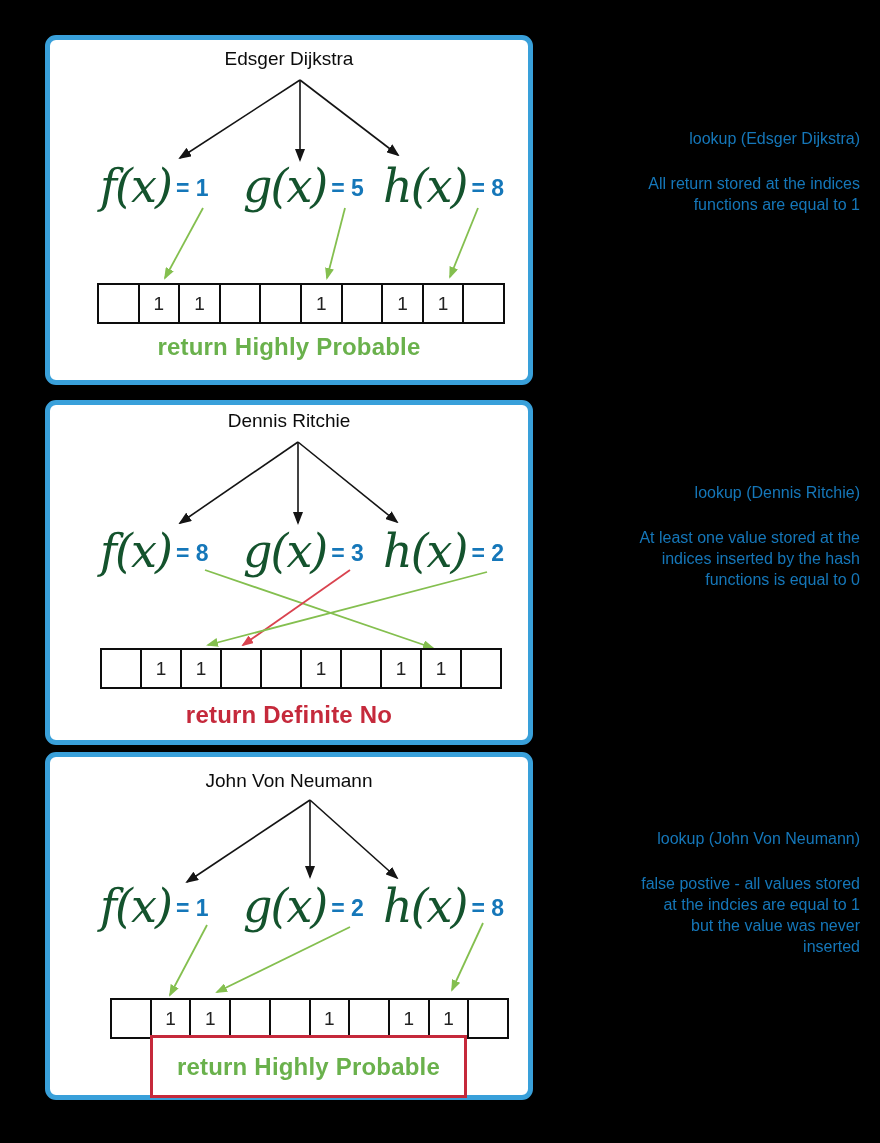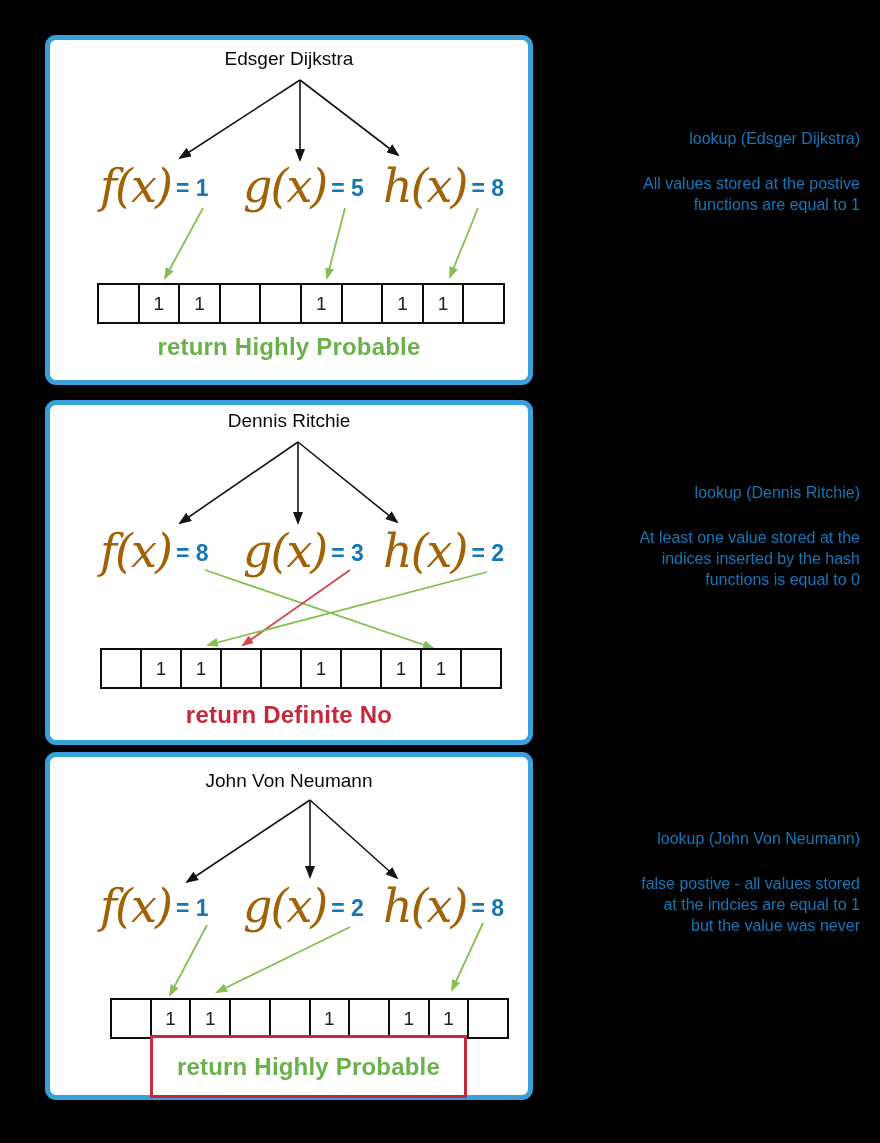--- a/index.html
+++ b/index.html
@@ -16,21 +16,21 @@
     position:absolute;left:0;width:100%;text-align:center;
     font-size:19px;color:#0b0b0b;
   }
   .overlay{position:absolute;left:0;top:0;overflow:visible;}
   .ln-black{stroke:#141414;stroke-width:1.6;}
   .ln-green{stroke:var(--green_arrow);stroke-width:1.8;}
   .ln-red{stroke:var(--red_arrow);stroke-width:1.8;}
   .hash-pair{position:absolute;display:flex;align-items:center;gap:5px;height:52px;}
   .hfn{
     font-family:"DejaVu Serif","Liberation Serif",serif;font-style:italic;
-    font-size:46px;color:#a16207;line-height:1;letter-spacing:-2px;
+    font-size:46px;color:#14532d;line-height:1;letter-spacing:-2px;
   }
   .hval{font-size:23px;font-weight:bold;color:var(--blue_text);margin-top:4px;white-space:pre;}
   .bit-array{position:absolute;display:flex;height:41px;}
   .cell{
     flex:1;border:2px solid #0d0d0d;margin-left:-2px;background:#fff;
     display:flex;align-items:center;justify-content:center;
     font-size:19px;color:#222;
   }
   .cell:first-child{margin-left:0;}
   .result-label{
@@ -194,36 +194,37 @@
 
       <div class="fp-box" style="left:105px;top:283px;width:317px;height:63px;">
         <div class="result-label result-green">return Highly Probable</div>
       </div>
     </div>
   </div>
 
   <div class="note-block" style="top:130px;">
     <div class="lookup-caption">lookup (Edsger Dijkstra)</div>
     <div>
-        <div class="note-line">All values stored at the postive</div>
+        <div class="note-line">All return stored at the indices</div>
         <div class="note-line">functions are equal to 1</div>
       </div>
   </div>
 
   <div class="note-block" style="top:484px;">
     <div class="lookup-caption">lookup (Dennis Ritchie)</div>
     <div>
         <div class="note-line">At least one value stored at the</div>
         <div class="note-line">indices inserted by the hash</div>
         <div class="note-line">functions is equal to 0</div>
       </div>
   </div>
 
   <div class="note-block" style="top:830px;">
     <div class="lookup-caption">lookup (John Von Neumann)</div>
     <div>
         <div class="note-line">false postive - all values stored</div>
         <div class="note-line">at the indcies are equal to 1</div>
         <div class="note-line">but the value was never</div>
+        <div class="note-line">inserted</div>
       </div>
   </div>
 
 </div>
 
 </body></html>

